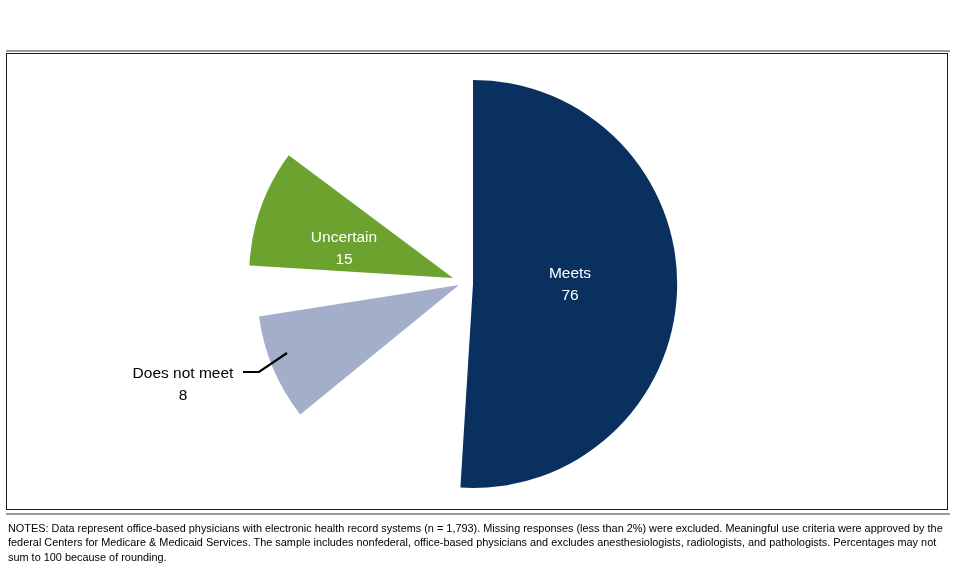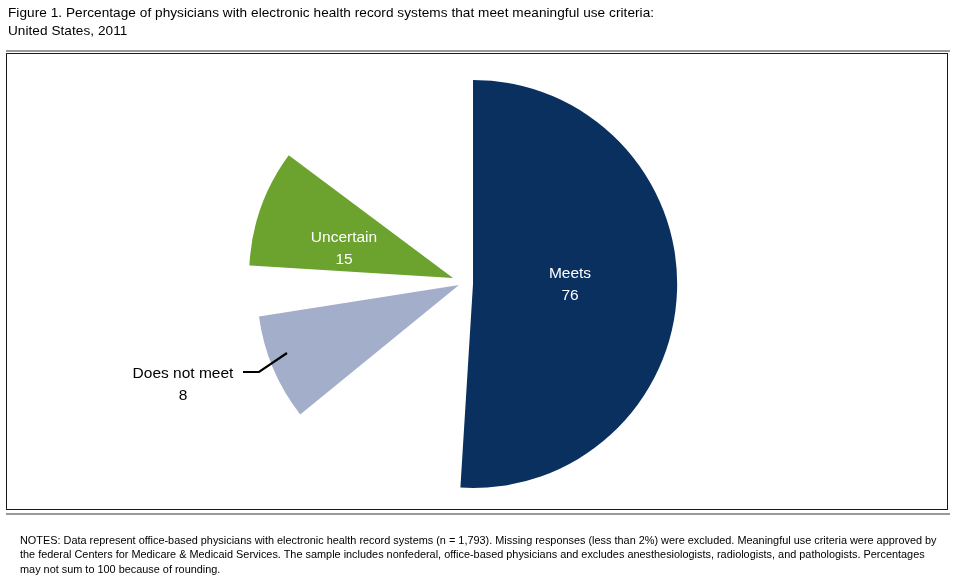--- a/index.html
+++ b/index.html
@@ -73,43 +73,41 @@
   .notes {
     position: absolute;
     left: 8px;
     top: 521px;
     width: 944px;
     font-size: 10.9px;
     line-height: 14.4px;
     color: #000;
   }
   .notes p {
-    margin: 12px;
+    margin: 0;
   }
   
   .slice-label {
     font-family: "Liberation Sans", sans-serif;
     font-size: 15.5px;
     fill: #ffffff;
     text-anchor: middle;
   }
   .callout-label {
     font-family: "Liberation Sans", sans-serif;
     font-size: 15.5px;
     fill: #000000;
     text-anchor: middle;
   }
 </style>
 </head>
 <body>
 
 <div class="page">
 
-  <div class="figure-title">Figure 1. Percentage of physicians with electronic health record systems that meet meaningful use criteria:
-United States, 2011</div>
 
   <div class="top-rule"></div>
 
   <div class="chart-frame">
     <svg class="chart-svg" viewBox="0 0 942 457" xmlns="http://www.w3.org/2000/svg">
 
       <path fill="#0A3060" d="M 466 230
                L 466 26
                A 204 204 0 1 1 453.4 433.6
                Z"></path>

